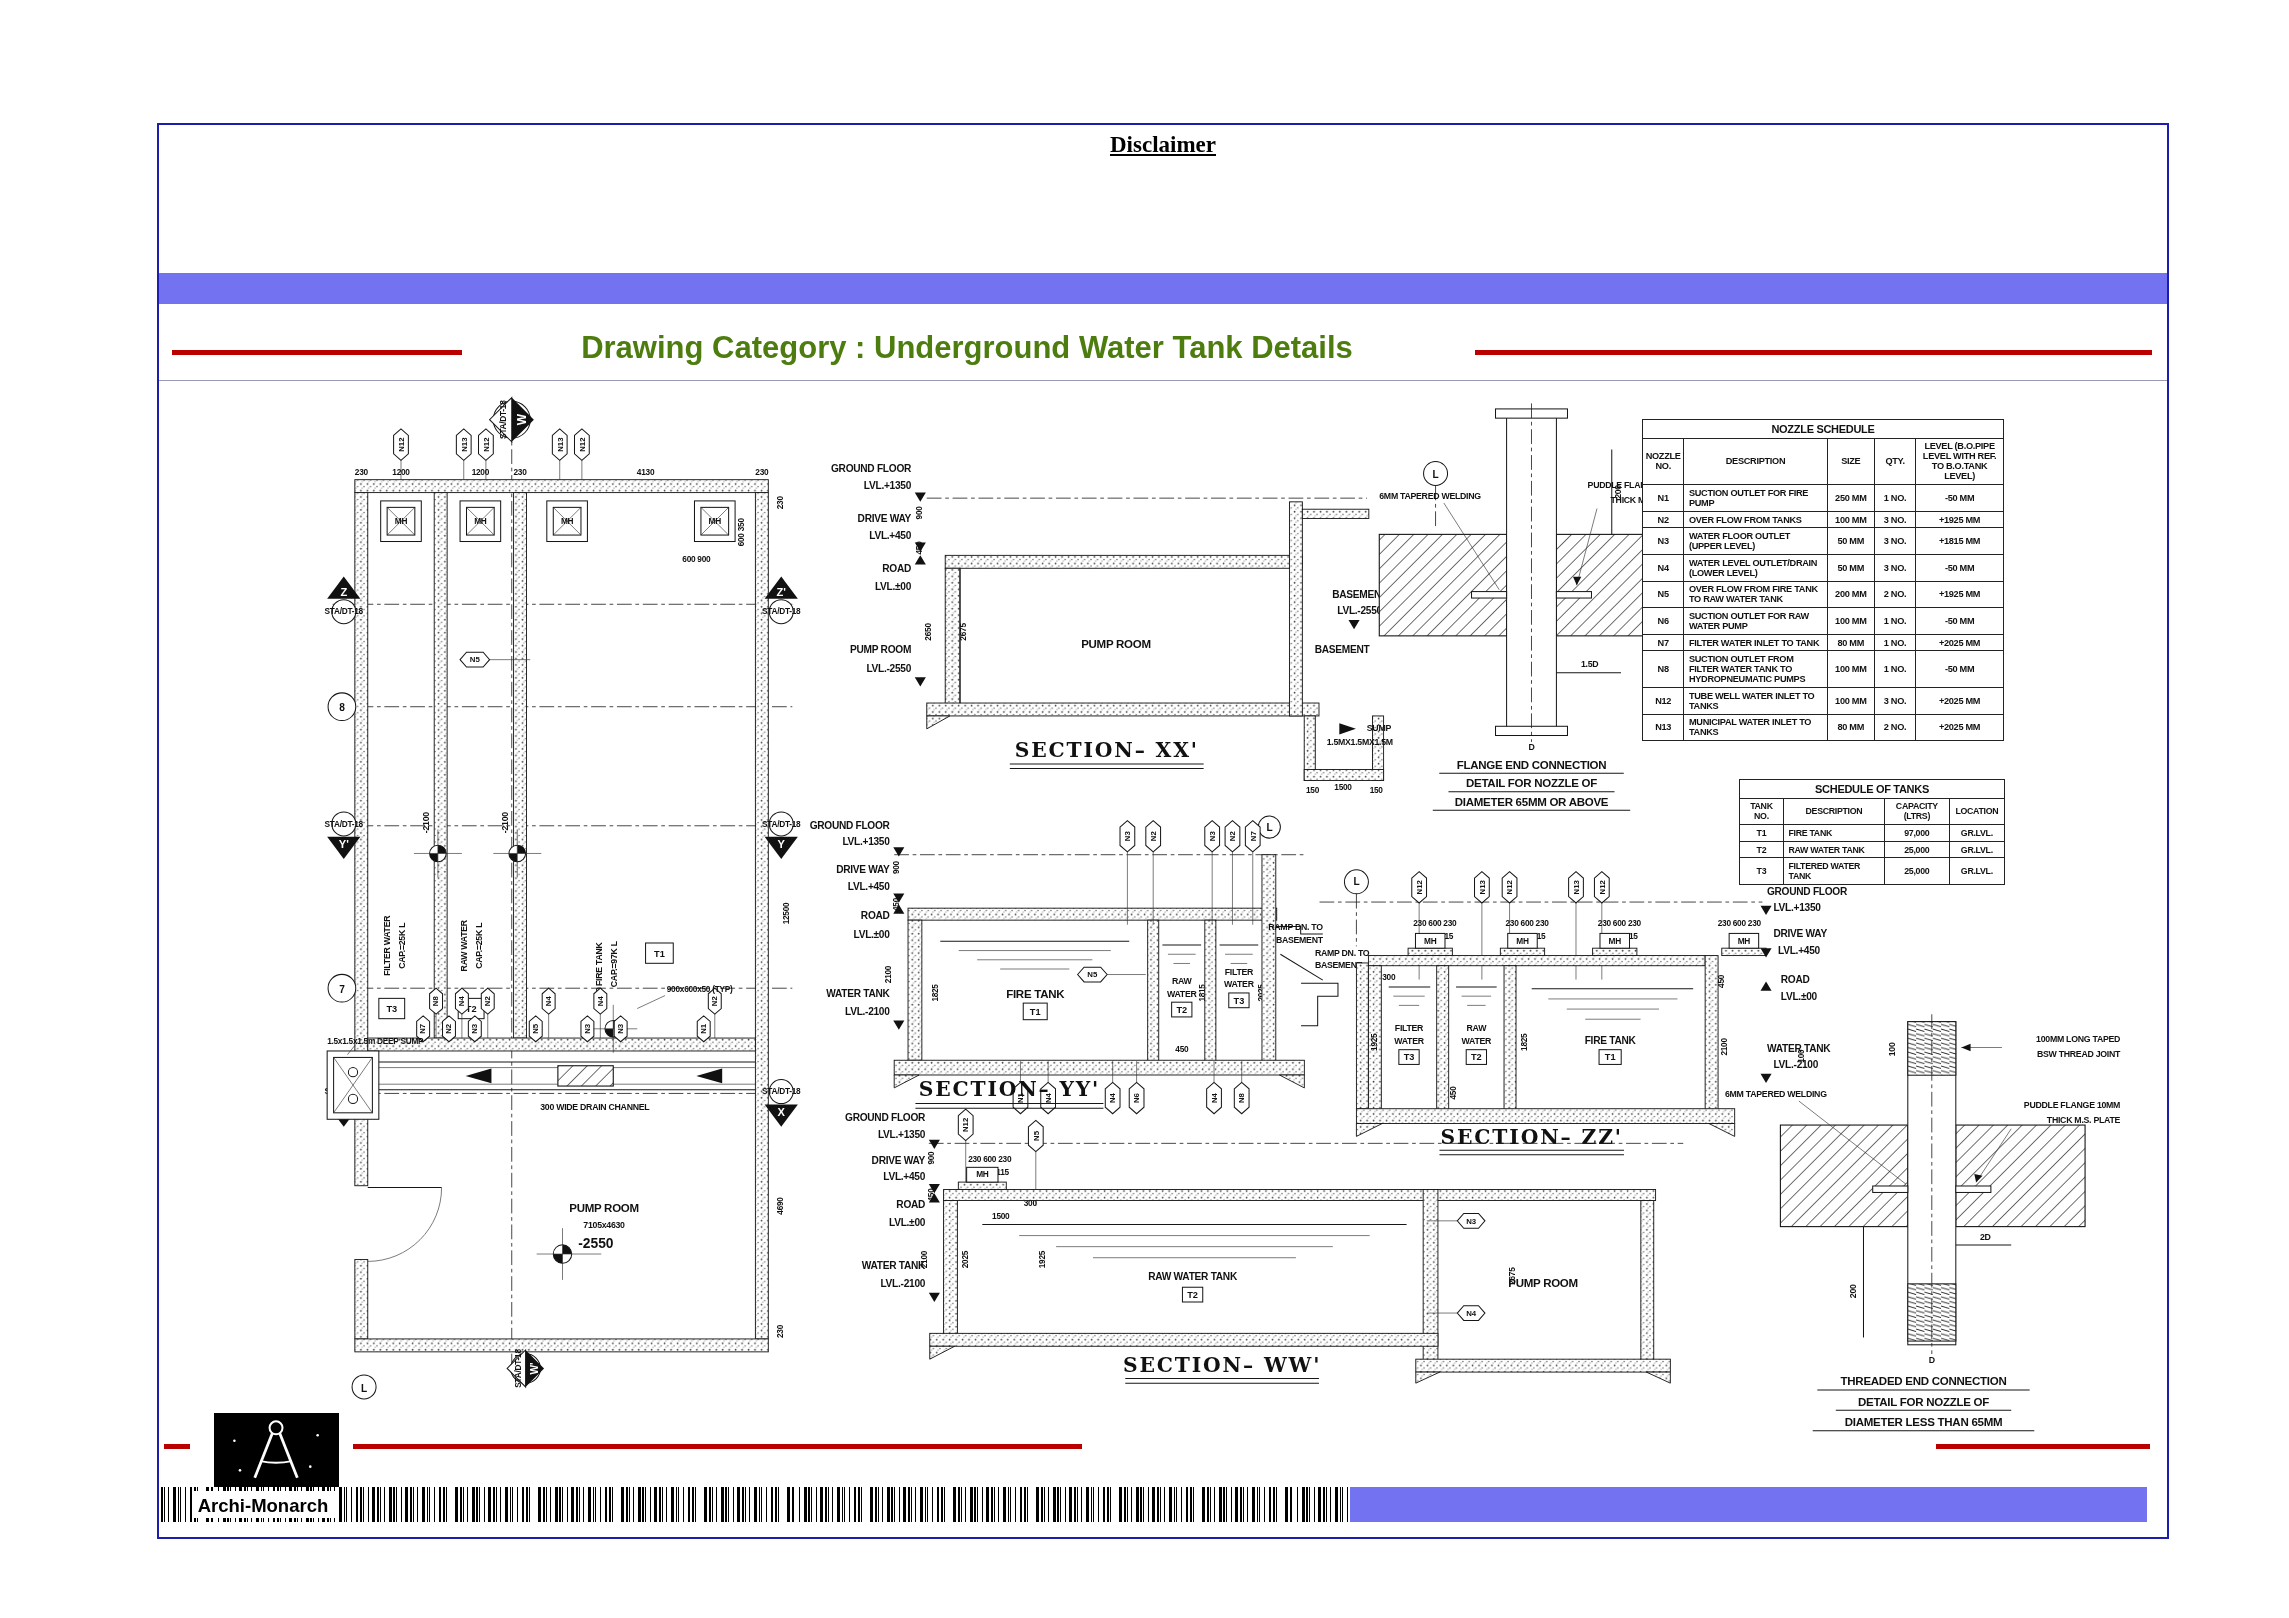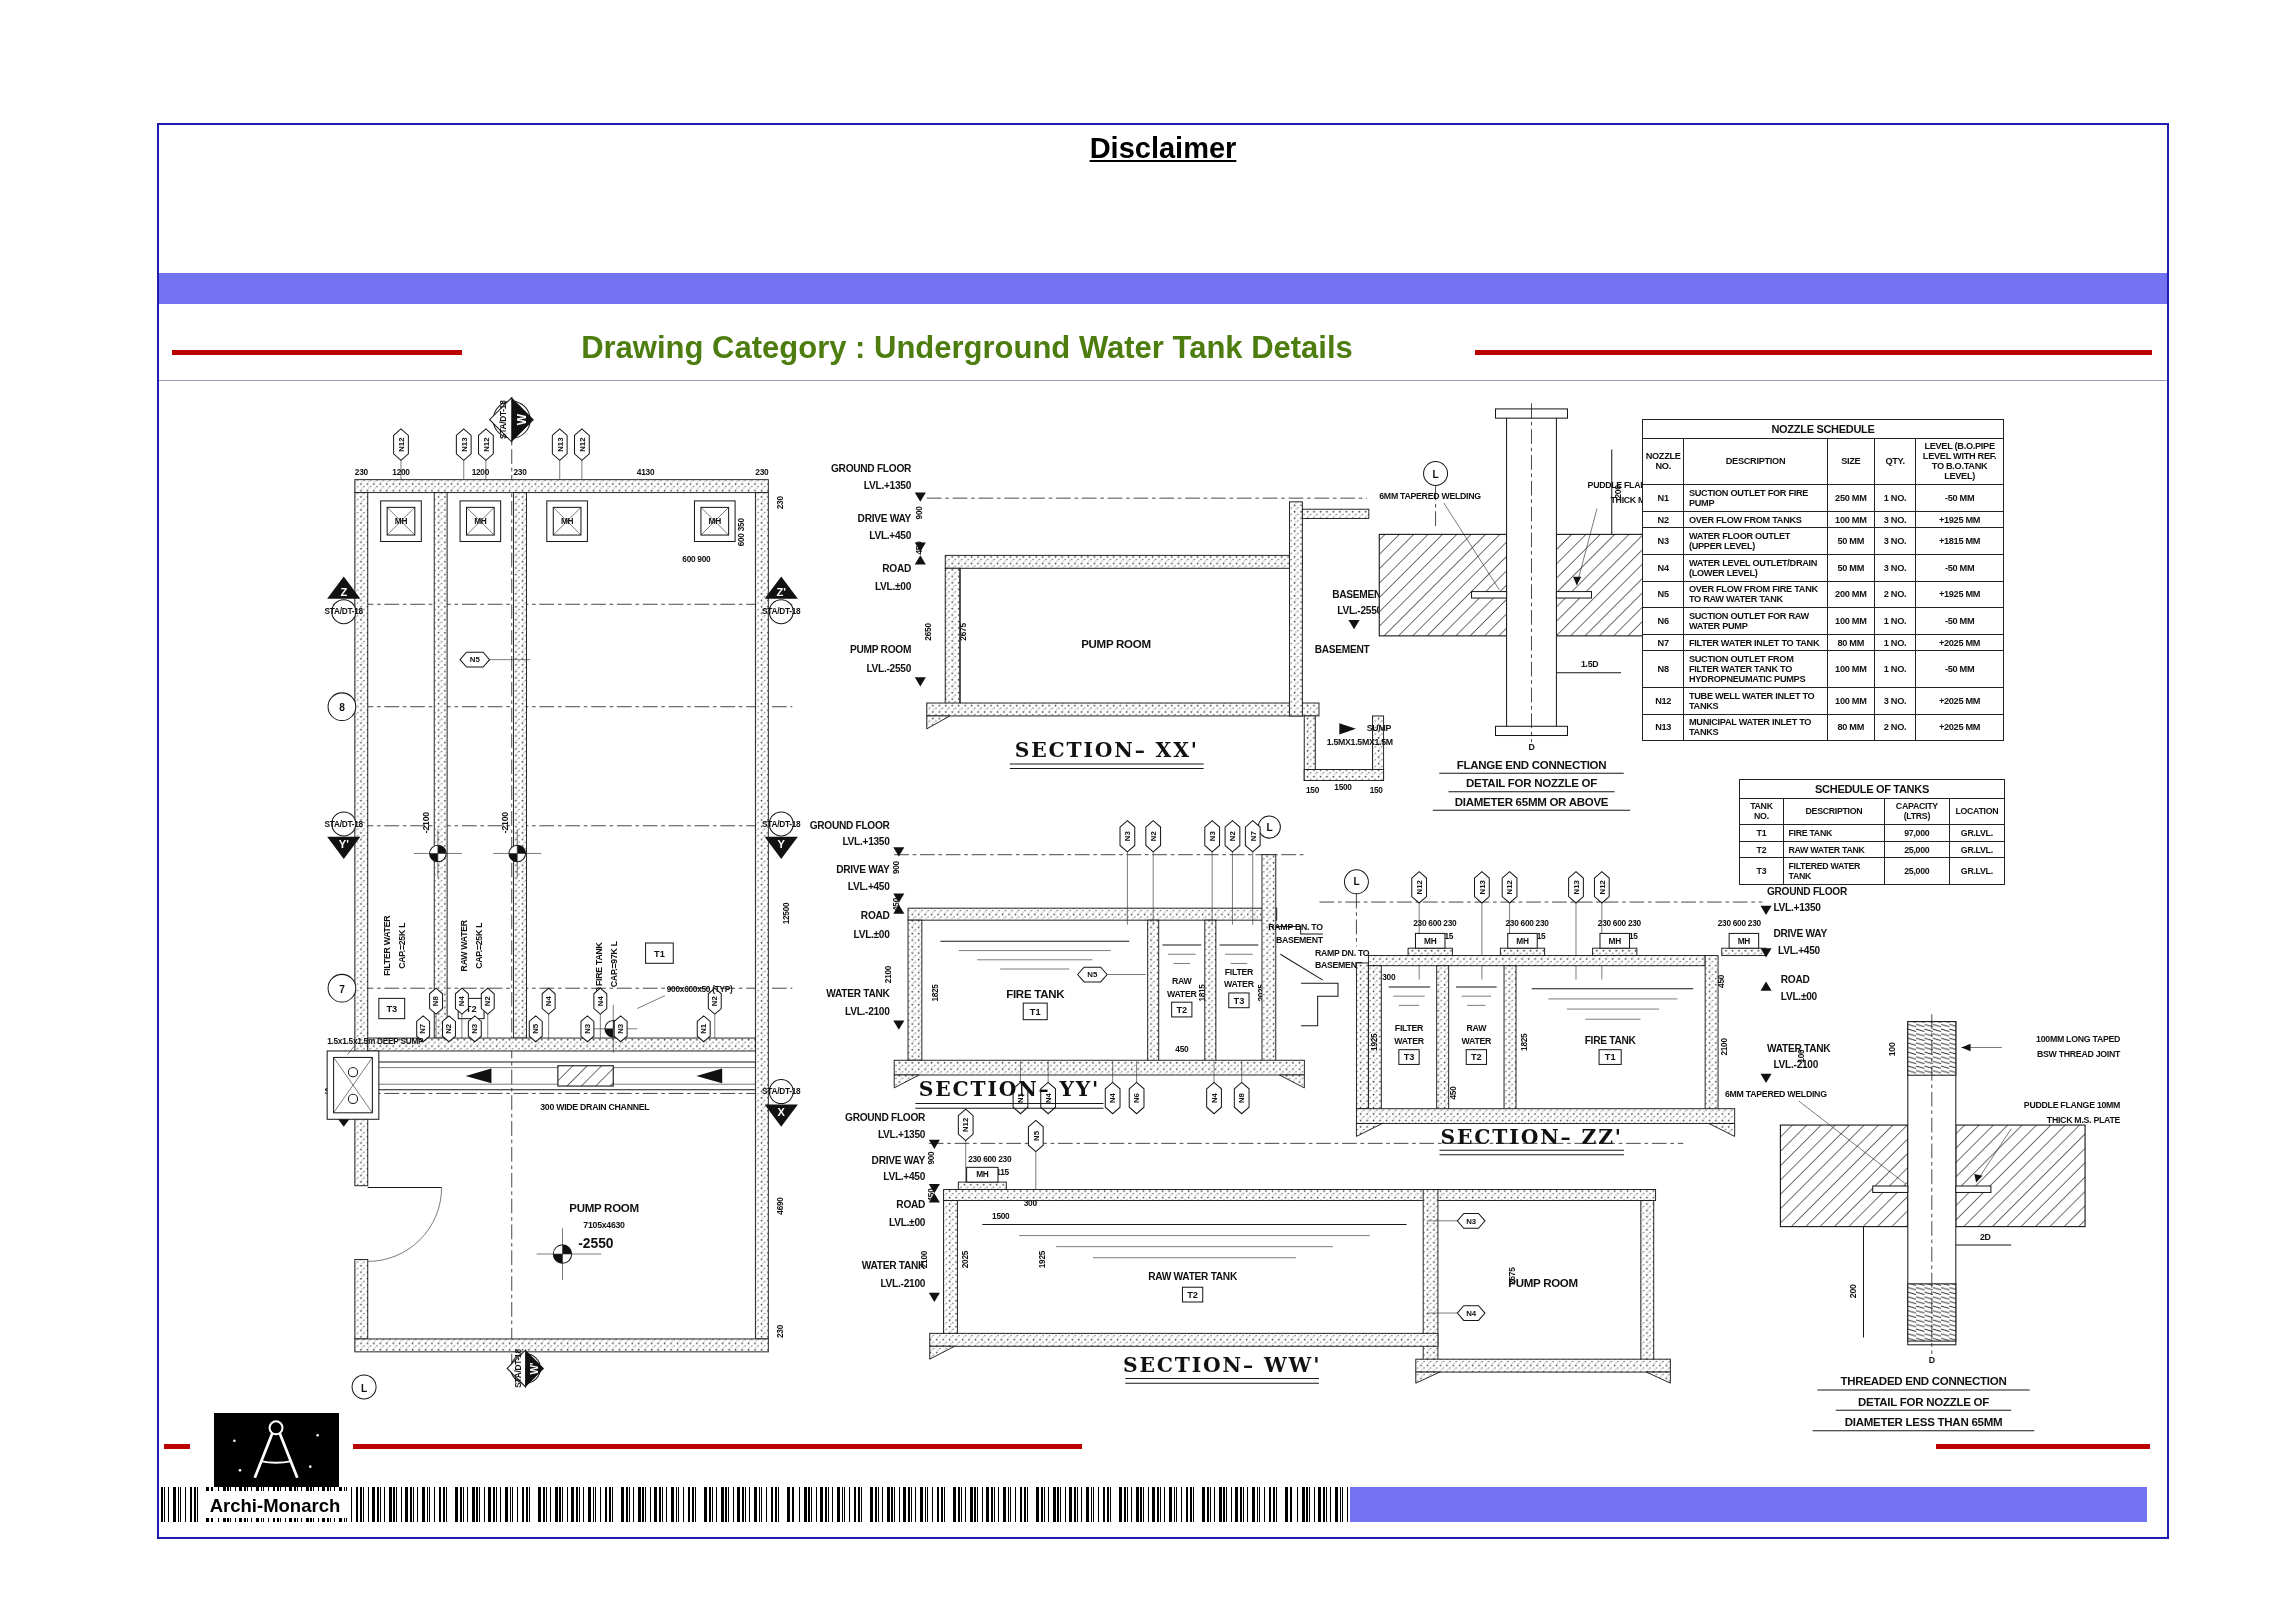--- a/index.html
+++ b/index.html
@@ -2,21 +2,21 @@
 <html style="font-size:14.8px"><head>
 <meta charset="utf-8">
 <style>
   html,body{margin:0;padding:0;background:#fff;}
   #sheet{position:relative;width:2290px;height:1619px;background:#fff;overflow:hidden;
          font-family:"Liberation Sans",sans-serif;}
   #frame{position:absolute;left:157px;top:123px;width:2008px;height:1412px;
          border:2.8px solid #1d1db0;background:#fff;}
   .bar{position:absolute;left:0;width:2008px;height:31px;background:#7373f2;}
   .disc-title{position:absolute;top:7.4px;left:0;width:2008px;text-align:center;
-      font-size:29px;font-weight:bold;text-decoration:underline;color:#000;}
+      font-size:23px;font-weight:bold;text-decoration:underline;color:#000;font-family:Liberation Serif, serif;}
   .disc-line{position:absolute;left:0;width:2008px;text-align:center;font-size:29px;font-weight:bold;color:#000;}
   .redline{position:absolute;height:4.6px;background:#bb0000;}
   .cat-title{position:absolute;font-size:31px;font-weight:bold;color:#4d7c0f;text-align:center;}
   .grayrule{position:absolute;left:0;width:2008px;height:0.9px;background:#9a9ab8;}
   table{border-collapse:collapse;padding-left:10px;}
   .sched{position:absolute;background:#fff;}
   .sched td,.sched th{border:1.1px solid #222;font-weight:bold;color:#111;
       text-align:center;padding:2.8px 1.8px;letter-spacing:-0.3px;}
   #nozzle-table{width:362px;font-size:9.2px;}
   #nozzle-table td:nth-child(2){text-align:left;padding-left:4.6px;margin-left:33px;}
@@ -37,21 +37,21 @@
   .stw{stroke:#161616;stroke-width:1.1;fill:#fff;}
   .sp{fill:url(#sp);stroke:#161616;stroke-width:1;}
   .htc{fill:url(#ht);stroke:#161616;stroke-width:1.2;}
   .dash{stroke:#222;stroke-width:0.9;fill:none;stroke-dasharray:16 4 4 4;}
   .thin{stroke:#333;stroke-width:0.7;fill:none;}
   .blk{fill:#111;}
   .wt{fill:#fff;font-weight:bold;}
   #barcode{position:absolute;background:
      repeating-linear-gradient(90deg,#000 0 1.8px,#fff 1.8px 2.8px,#000 2.8px 3.7px,#fff 3.7px 7.4px,#000 7.4px 8.3px,#fff 8.3px 12px,#000 12px 14.8px,#fff 14.8px 16.6px);}
   #brand-label{position:absolute;background:#fff;font-weight:bold;font-size:18.5px;color:#000;
-     padding:3.7px 7.4px 1.8px 3.7px;margin-left:12px;}
+     padding:3.7px 7.4px 1.8px 3.7px;}
   #footer-blue{position:absolute;background:#7373f2;}
   #logo-box{position:absolute;background:#000;}
   .sheet-title{position:absolute;font-size:28px;font-weight:bold;color:#000;text-align:center;}
 </style>
 </head>
 <body>
 
 <svg width="0" height="0">
 <defs>
 <pattern id="sp" patternUnits="userSpaceOnUse" width="7" height="7">

